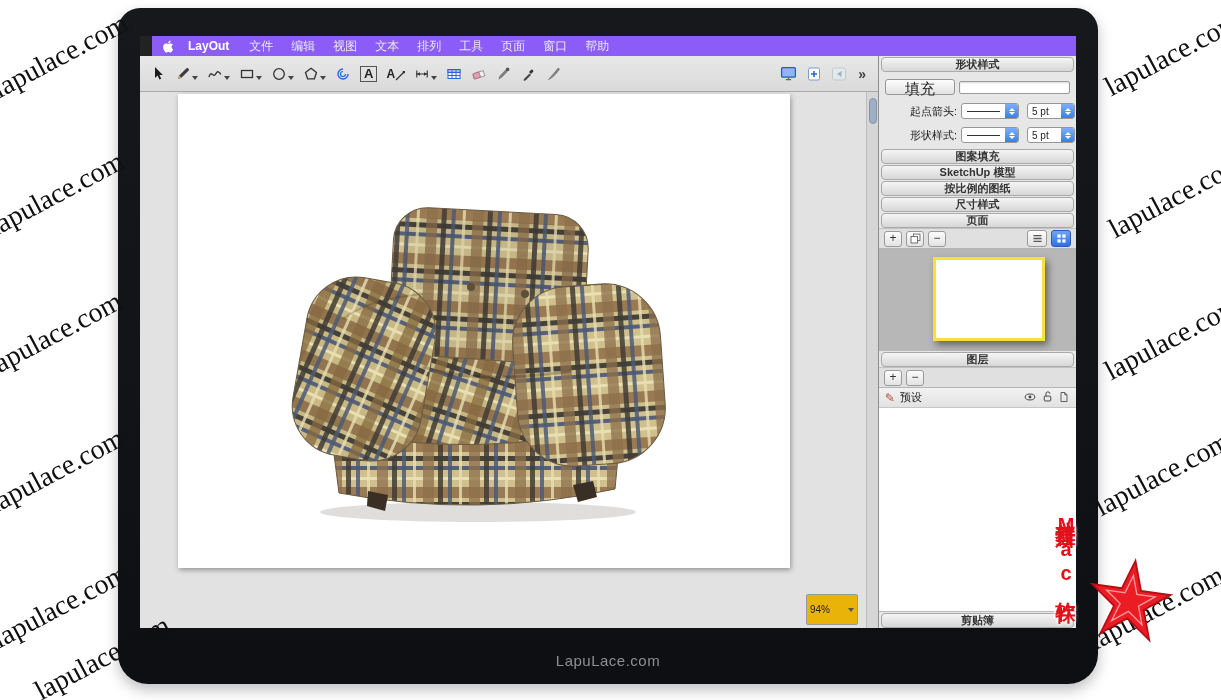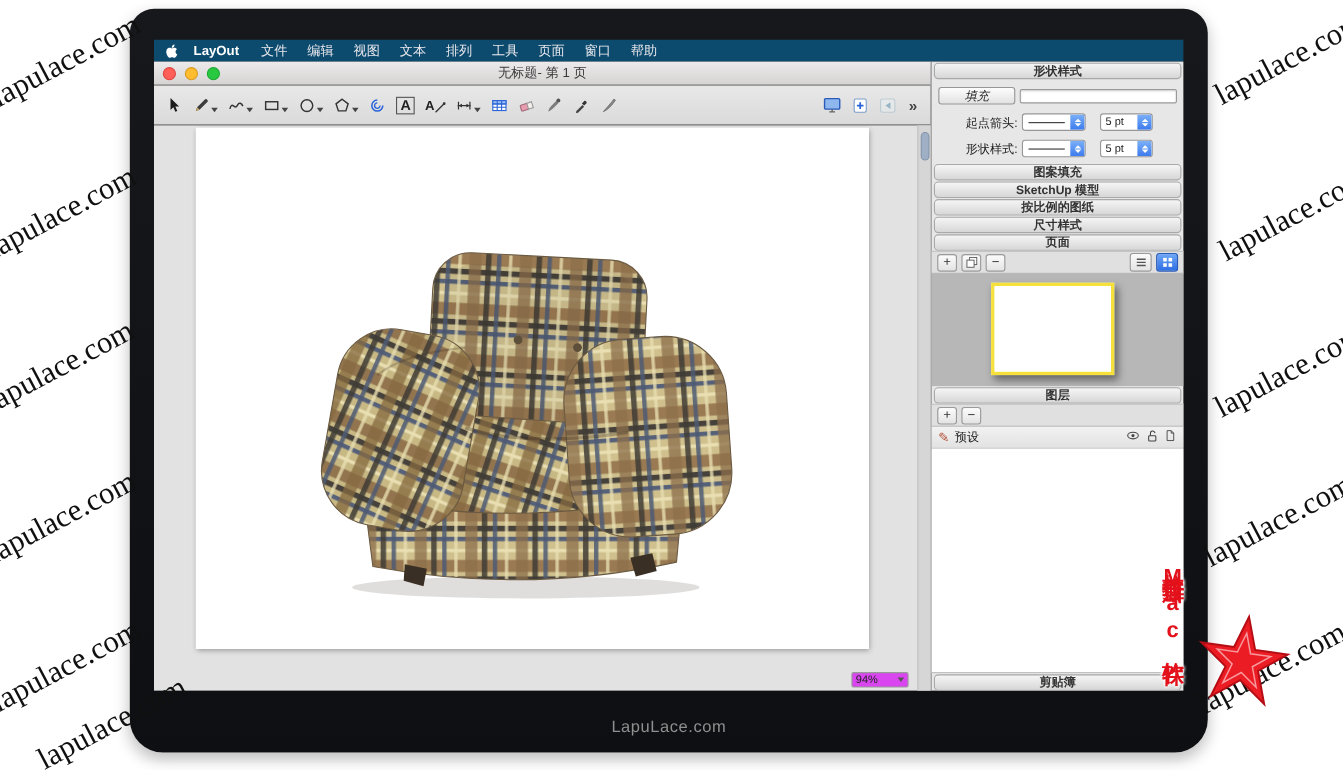--- a/index.html
+++ b/index.html
@@ -13,22 +13,22 @@
   
   .laptop { position:absolute; left:118px; top:8px; width:980px; height:676px; z-index:10;
             background:linear-gradient(#17181c,#0e0f12); border-radius:22px 22px 30px 30px;
             box-shadow:0 6px 14px rgba(0,0,0,.25); }
   .chin-text { position:absolute; bottom:15px; left:0; width:100%; text-align:center;
                color:#8f8f8f; font-size:15px; letter-spacing:.5px; }
   .screen { position:absolute; left:22px; top:28px; width:936px; height:592px;
             background:#222; display:flex; flex-direction:column; overflow:hidden; }
 
   
-  .menu-bar { height:20px; background:#0c4a6e; color:#e8e8ec; display:flex; align-items:center;
-              font-size:12px; padding:0 10px; flex:0 0 auto; }
+  .menu-bar { height:20px; background:#8b5cf6; color:#e8e8ec; display:flex; align-items:center;
+              font-size:12px; padding:0 10px; flex:0 0 auto;margin-left:12px; }
   .apple { width:14px; height:14px; display:flex; align-items:center; margin-right:12px; }
   .app-name { font-weight:bold; color:#fff; margin-right:20px; }
   .menu-item { margin-right:18px; }
 
   
   .window-body { flex:1; display:flex; min-height:0; }
   .left-col { flex:1; display:flex; flex-direction:column; min-width:0; }
 
   .title-bar { height:22px; background:linear-gradient(#eceaea,#d6d3d3); border-bottom:1px solid #b3b0b0;
                position:relative; display:flex; align-items:center; padding:0 8px; flex:0 0 auto; }
@@ -49,45 +49,45 @@
   .toolbar-right { margin-left:auto; display:flex; align-items:center; gap:9px; }
   .overflow { font-size:14px; font-weight:bold; color:#444; padding:0 2px; }
   .disabled { opacity:.5; }
 
   
   .canvas { flex:1; display:flex; min-height:0; background:#e2e2e2; }
   .canvas-main { flex:1; position:relative; }
   .page { position:absolute; left:38px; top:2px; width:612px; height:474px; background:#fff;
           box-shadow:1px 2px 5px rgba(0,0,0,.35); }
   .chair { position:absolute; left:95px; top:105px; width:400px; height:330px; }
-  .zoom-box { position:absolute; right:8px; bottom:3px; width:52px; height:14px; background:#d946ef;
+  .zoom-box { position:absolute; right:8px; bottom:3px; width:52px; height:31px; background:#eab308;
               border:1px solid #999; border-radius:2px; font-size:10px; color:#222;
               display:flex; align-items:center; justify-content:space-between; padding:1px 3px; }
   .zcaret { width:0; height:0; border-left:3.5px solid transparent; border-right:3.5px solid transparent;
             border-top:4px solid #555; }
   .v-scroll { width:12px; background:#d6d6d6; border-left:1px solid #bdbdbd; position:relative; flex:0 0 auto; }
   .v-thumb { position:absolute; left:2px; top:6px; width:8px; height:26px; background:#9fb0c6;
              border:1px solid #8494ab; border-radius:4px; }
 
   .status-bar { height:22px; background:linear-gradient(#ededed,#dadada); border-top:1px solid #a8a8a8;
                 display:flex; align-items:center; font-size:11px; color:#333; padding:0 12px; flex:0 0 auto; }
   .tag-group { margin-left:auto; display:flex; align-items:center; gap:6px; }
   .tag-input { width:172px; height:15px; border:1px solid #9a9a9a; border-radius:2px; background:#fff;
                font-size:10px; padding:0 3px; font-family:inherit; }
 
   
-  .inspector { width:230px; flex:0 0 auto; background:#e7e7e7; border-left:1px solid #8e8e8e;
+  .inspector { width:198px; flex:0 0 auto; background:#e7e7e7; border-left:1px solid #8e8e8e;
                display:flex; flex-direction:column; min-height:0; }
   .sec-header { height:15px; flex:0 0 auto; margin:1px 2px 0; background:linear-gradient(#f5f5f5,#d7d7d7);
                 border:1px solid #a9a9a9; border-radius:4px; font-size:11px; font-weight:bold; color:#333;
                 display:flex; align-items:center; justify-content:center; }
   .shape-body { padding:5px 6px 3px; display:flex; flex-direction:column; gap:4px; flex:0 0 auto; }
   .row { display:flex; align-items:center; gap:4px; height:20px; }
-  .pill { width:70px; height:16px; border:1px solid #969696; border-radius:3px; font-size:11px; color:#222;
-          background:linear-gradient(#fdfdfd,#e2e2e2); font-family:inherit;font-style:italic; }
+  .pill { width:70px; height:16px; border:1px solid #969696; border-radius:3px; font-size:15px; color:#222;
+          background:linear-gradient(#fdfdfd,#e2e2e2); font-family:inherit; }
   .well { flex:1; height:13px; background:#fff; border:1px solid #9a9a9a; border-radius:2px;
           box-shadow:inset 0 1px 2px rgba(0,0,0,.15); }
   .well.black { flex:0 0 56px; background:linear-gradient(#000,#1c1c1c); }
   .lbl { width:72px; text-align:right; font-size:11px; color:#222; flex:0 0 auto; }
   .combo { display:flex; align-items:center; height:16px; border:1px solid #979797; border-radius:3px;
            background:#fff; overflow:hidden; }
   .combo .cval { font-size:10px; color:#222; padding:0 4px; flex:1; white-space:nowrap; }
   .combo .line-sample { flex:1; border-top:1.5px solid #333; margin:0 5px; }
   .combo-caret { width:13px; align-self:stretch; background:linear-gradient(#7cb0f8,#3d7bee);
                  display:flex; flex-direction:column; align-items:center; justify-content:center; gap:1px; flex:0 0 auto; }
@@ -174,26 +174,20 @@
       <span class="menu-item">排列</span>
       <span class="menu-item">工具</span>
       <span class="menu-item">页面</span>
       <span class="menu-item">窗口</span>
       <span class="menu-item">帮助</span>
     </div>
 
     <div class="window-body">
       <div class="left-col">
 
-        <div class="title-bar">
-          <span class="tl red"></span>
-          <span class="tl yellow"></span>
-          <span class="tl green"></span>
-          <span class="title">无标题- 第 1 页</span>
-        </div>
 
         <div class="toolbar">
           <span class="tool">
             <svg viewBox="0 0 16 16" width="16" height="16">
                 <path d="M5 1 L5 12 L7.6 9.6 L9.4 13.6 L11.2 12.8 L9.4 8.9 L12.8 8.9 Z" fill="#1b1b1b"></path>
               </svg>
           </span>
           <span class="tool">
             <svg viewBox="0 0 16 16" width="16" height="16">
                 <path d="M3 13 L4.2 9.6 L11.5 2.3 Q12.3 1.5 13.4 2.6 Q14.5 3.7 13.7 4.5 L6.4 11.8 Z" fill="#3c3c3c"></path>

